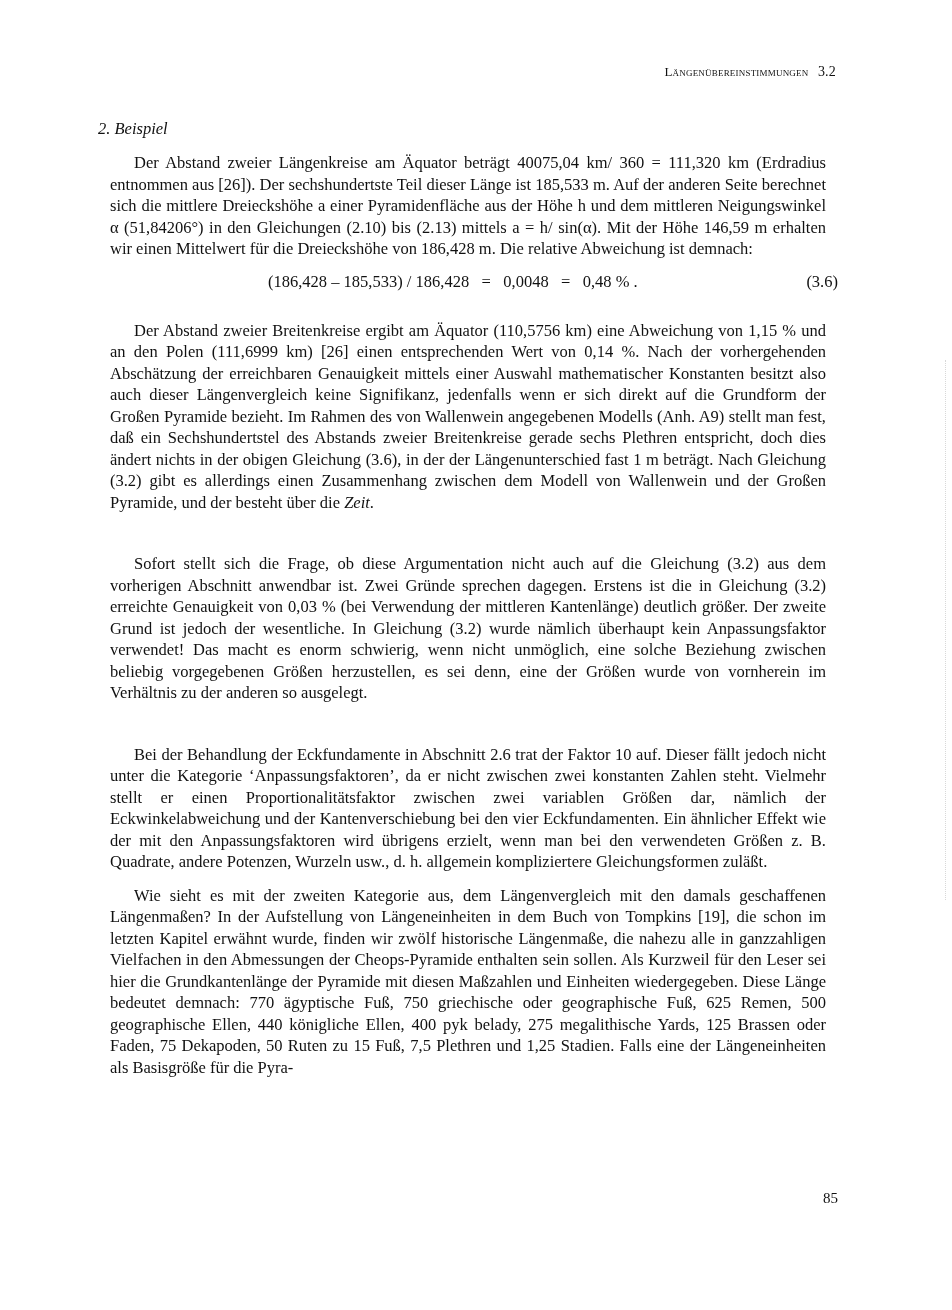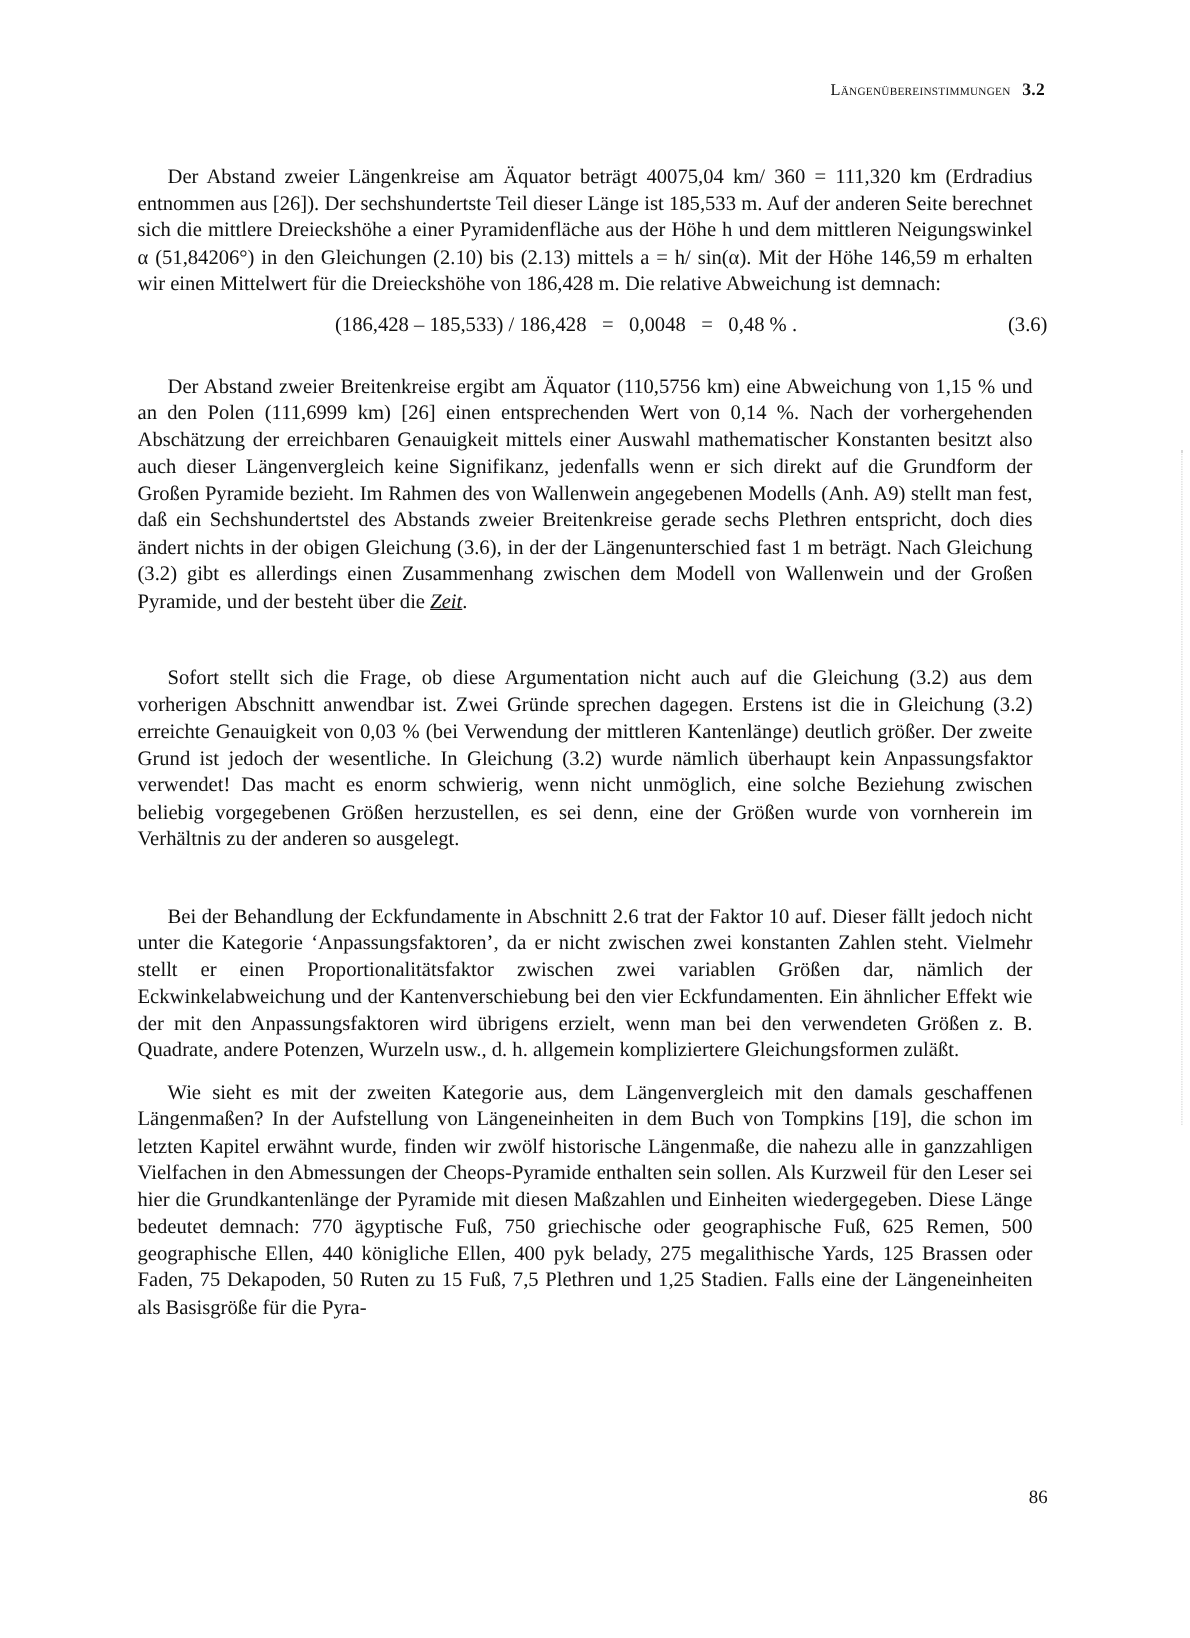--- a/index.html
+++ b/index.html
@@ -37,21 +37,20 @@
       text-align: right;
       font-size: 13px;
       letter-spacing: 0.2px;
     }
     .running-head .title-sc {
       font-variant: small-caps;
     }
     .running-head .sec {
       margin-left: 6px;
       font-size: 14px;
-      font-weight: bold;
     }
     .content {
       position: absolute;
       left: 98px;
       top: 118px;
       width: 740px;
     }
     .example-heading {
       font-style: italic;
       font-size: 16.5px;
@@ -85,21 +84,21 @@
       top: 0;
     }
     .gap { height: 16px; }
     .section-heading {
       font-size: 16.5px;
       line-height: 22px;
       text-decoration: underline;
       text-underline-offset: 2px;
       margin: 36px 0 6px 0;
     }
-    .ital { font-style: italic; text-decoration: underline; }
+    .ital { font-style: italic; }
     .page-number {
       position: absolute;
       top: 1190px;
       left: 790px;
       width: 48px;
       text-align: right;
       font-size: 15px;
     }
   </style>
 </head>
@@ -109,20 +108,21 @@
 
   <div class="scan-edge"></div>
 
   <div class="running-head">
     <span class="title-sc">Längenübereinstimmungen</span>
     <span class="sec">3.2</span>
   </div>
 
   <div class="content">
 
+    <div class="example-heading">2. Beispiel</div>
 
     <p class="p1">Der Abstand zweier Längenkreise am Äquator beträgt 40075,04 km/ 360 = 111,320 km (Erdradius entnommen aus [26]). Der sechshundertste Teil dieser Länge ist 185,533 m. Auf der anderen Seite berechnet sich die mittlere Dreieckshöhe a einer Pyramidenfläche aus der Höhe h und dem mittleren Neigungswinkel α (51,84206°) in den Gleichungen (2.10) bis (2.13) mittels a = h/ sin(α). Mit der Höhe 146,59 m erhalten wir einen Mittelwert für die Dreieckshöhe von 186,428 m. Die relative Abweichung ist demnach:</p>
 
     <div class="equation">
       <span class="expr">(186,428 – 185,533) / 186,428   =   0,0048   =   0,48 % .</span>
       <span class="eq-num">(3.6)</span>
     </div>
 
     <p><span>Der Abstand zweier Breitenkreise ergibt am Äquator (110,5756 km) eine Abweichung von 1,15 % und an den Polen (111,6999 km) [26] einen entsprechenden Wert von 0,14 %. Nach der vorhergehenden Abschätzung der erreichbaren Genauigkeit mittels einer Auswahl mathematischer Konstanten besitzt also auch dieser Längenvergleich keine Signifikanz, jedenfalls wenn er sich direkt auf die Grundform der Großen Pyramide bezieht. Im Rahmen des von Wallenwein angegebenen Modells (Anh. A9) stellt man fest, daß ein Sechshundertstel des Abstands zweier Breitenkreise gerade sechs Plethren entspricht, doch dies ändert nichts in der obigen Gleichung (3.6), in der der Längenunterschied fast 1 m beträgt. Nach Gleichung (3.2) gibt es allerdings einen Zusammenhang zwischen dem Modell von Wallenwein und der Großen Pyramide, und der besteht über die </span><span class="ital">Zeit</span><span>.</span></p>
 
@@ -131,14 +131,14 @@
     <p>Sofort stellt sich die Frage, ob diese Argumentation nicht auch auf die Gleichung (3.2) aus dem vorherigen Abschnitt anwendbar ist. Zwei Gründe sprechen dagegen. Erstens ist die in Gleichung (3.2) erreichte Genauigkeit von 0,03 % (bei Verwendung der mittleren Kantenlänge) deutlich größer. Der zweite Grund ist jedoch der wesentliche. In Gleichung (3.2) wurde nämlich überhaupt kein Anpassungsfaktor verwendet! Das macht es enorm schwierig, wenn nicht unmöglich, eine solche Beziehung zwischen beliebig vorgegebenen Größen herzustellen, es sei denn, eine der Größen wurde von vornherein im Verhältnis zu der anderen so ausgelegt.</p>
 
     <div class="gap"></div>
 
     <p>Bei der Behandlung der Eckfundamente in Abschnitt 2.6 trat der Faktor 10 auf. Dieser fällt jedoch nicht unter die Kategorie ‘Anpassungsfaktoren’, da er nicht zwischen zwei konstanten Zahlen steht. Vielmehr stellt er einen Proportionalitätsfaktor zwischen zwei variablen Größen dar, nämlich der Eckwinkelabweichung und der Kantenverschiebung bei den vier Eckfundamenten. Ein ähnlicher Effekt wie der mit den Anpassungsfaktoren wird übrigens erzielt, wenn man bei den verwendeten Größen z. B. Quadrate, andere Potenzen, Wurzeln usw., d. h. allgemein kompliziertere Gleichungsformen zuläßt.</p>
 
 
     <p>Wie sieht es mit der zweiten Kategorie aus, dem Längenvergleich mit den damals geschaffenen Längenmaßen? In der Aufstellung von Längeneinheiten in dem Buch von Tompkins [19], die schon im letzten Kapitel erwähnt wurde, finden wir zwölf historische Längenmaße, die nahezu alle in ganzzahligen Vielfachen in den Abmessungen der Cheops-Pyramide enthalten sein sollen. Als Kurzweil für den Leser sei hier die Grundkantenlänge der Pyramide mit diesen Maßzahlen und Einheiten wiedergegeben. Diese Länge bedeutet demnach: 770 ägyptische Fuß, 750 griechische oder geographische Fuß, 625 Remen, 500 geographische Ellen, 440 königliche Ellen, 400 pyk belady, 275 megalithische Yards, 125 Brassen oder Faden, 75 Dekapoden, 50 Ruten zu 15 Fuß, 7,5 Plethren und 1,25 Stadien. Falls eine der Längeneinheiten als Basisgröße für die Pyra-</p>
   </div>
 
-  <div class="page-number">86</div>
+  <div class="page-number">85</div>
 </div>
 
 </body></html>

